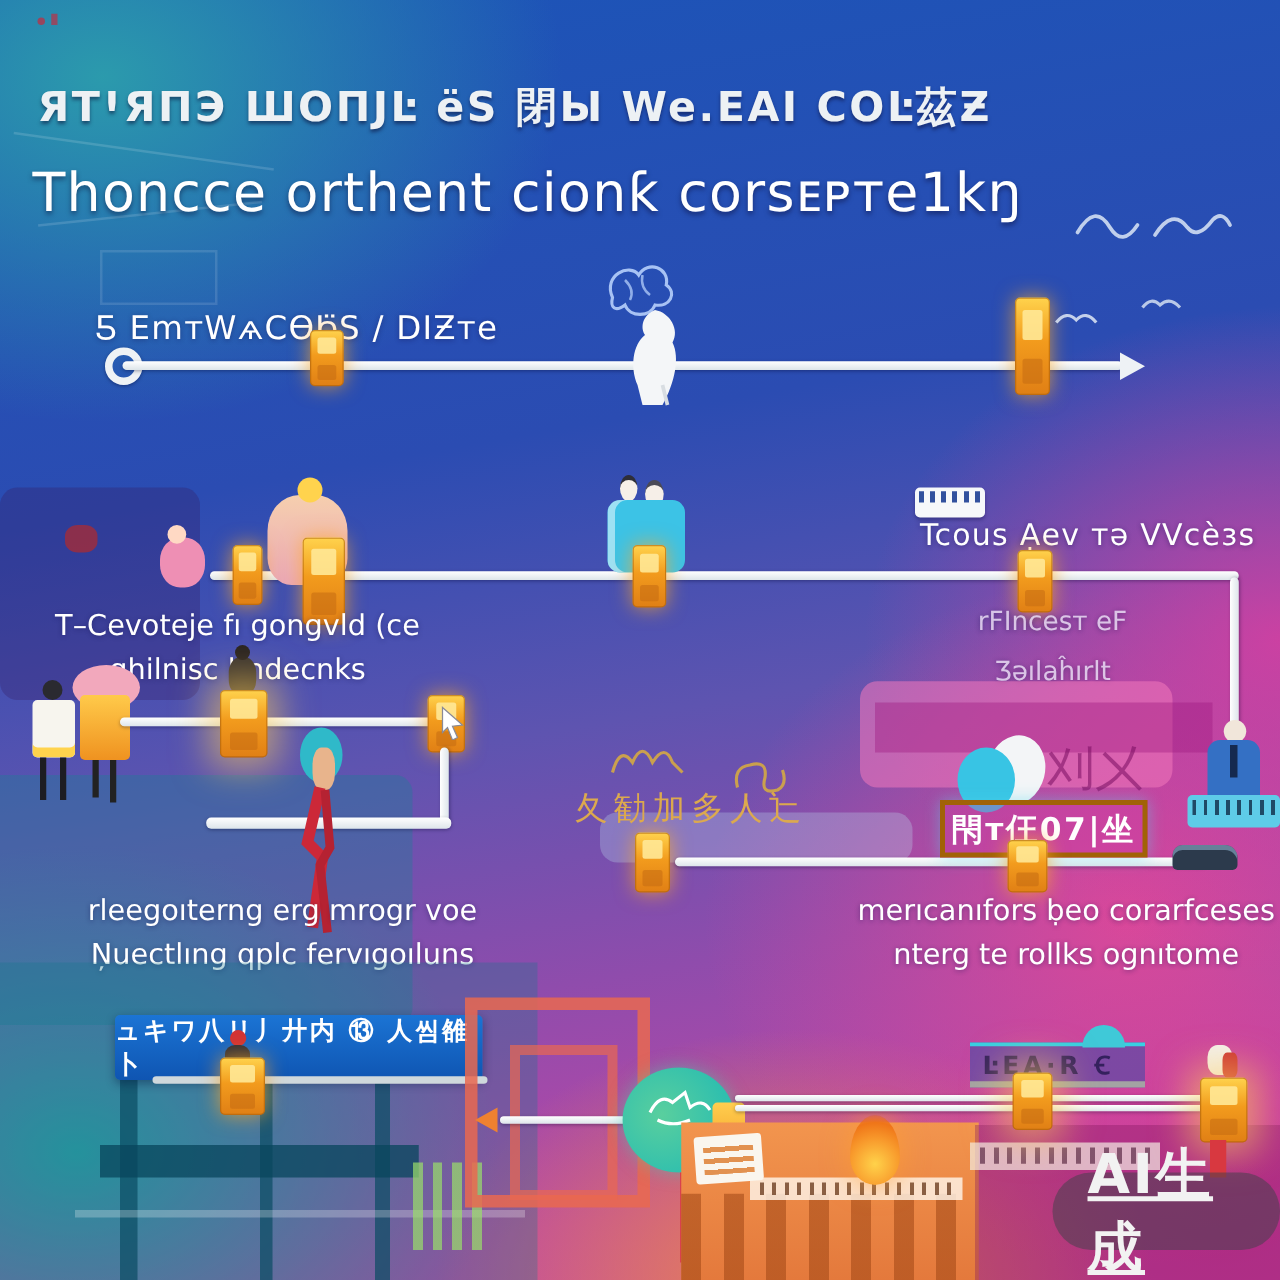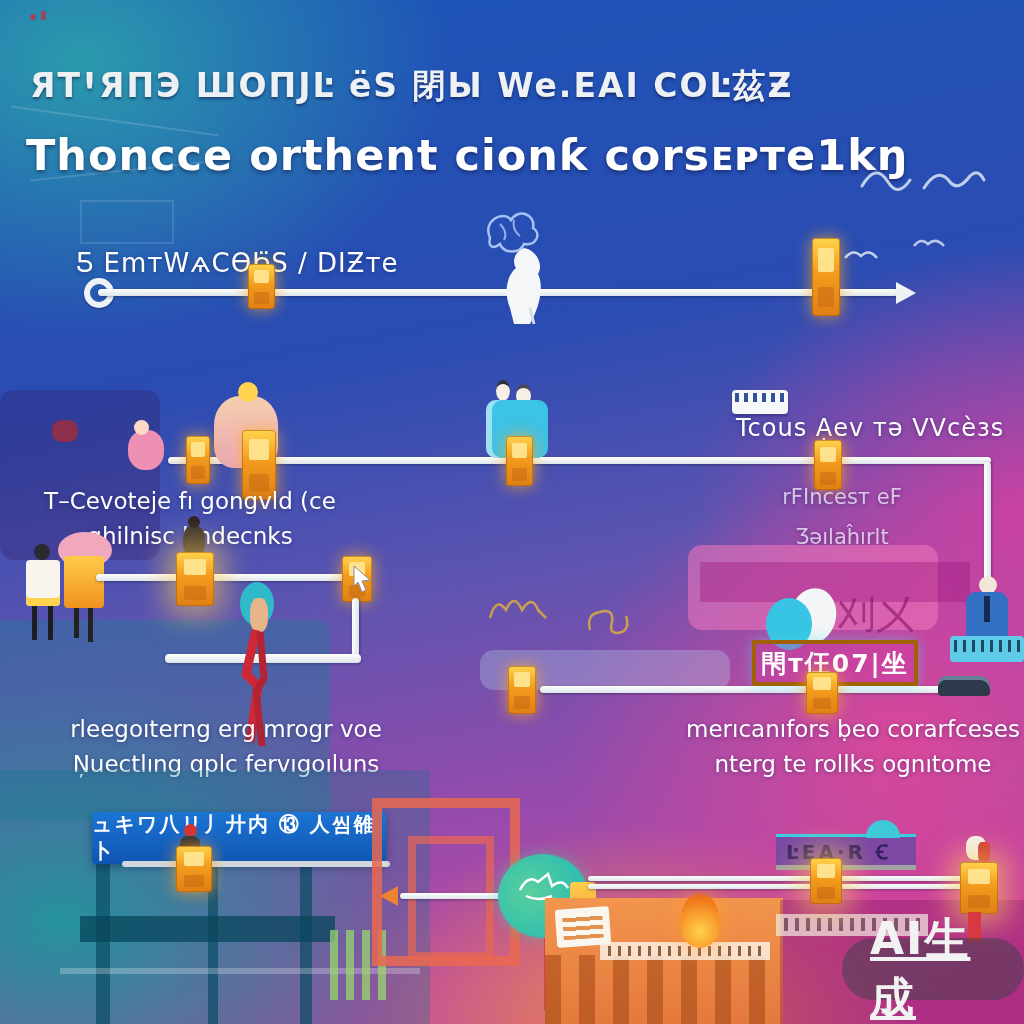--- a/index.html
+++ b/index.html
@@ -24,21 +24,21 @@
     box-shadow:0 0 16px rgba(255,170,40,.75), inset 0 0 0 1px rgba(170,95,10,.6);}
   .marker::after{content:"";position:absolute;left:22%;top:13%;width:56%;height:30%;
     background:rgba(255,232,150,.9);border-radius:2px;}
   .marker::before{content:"";position:absolute;left:22%;bottom:11%;width:56%;height:26%;
     background:rgba(196,108,18,.55);border-radius:2px;}
   .glow{box-shadow:0 0 28px 10px rgba(255,205,90,.55), inset 0 0 0 1px rgba(170,95,10,.6);}
   .cap{position:absolute;color:#fff;font-weight:normal;text-align:center;
     text-shadow:0 1px 4px rgba(20,20,80,.45);line-height:1.5;}
   .t1{position:absolute;left:30px;top:64px;width:940px;font-size:33px;font-weight:bold;
     color:#edf1f4;letter-spacing:2px;text-shadow:0 2px 3px rgba(10,10,50,.5);}
-  .t2{position:absolute;left:26px;top:130px;width:960px;font-size:43px;font-weight:bold;
+  .t2{position:absolute;left:26px;top:130px;width:960px;font-size:43px;font-weight:normal;
     color:#ffffff;letter-spacing:1px;text-shadow:0 2px 4px rgba(10,10,50,.5);}
   .ring{position:absolute;width:18px;height:18px;border:6px solid #eef2f5;border-radius:50%;
     box-shadow:0 1px 3px rgba(0,0,40,.4);}
   .arrowR{position:absolute;width:0;height:0;border-left:20px solid #eef2f5;
     border-top:11px solid transparent;border-bottom:11px solid transparent;}
   .arrowL{position:absolute;width:0;height:0;border-right:18px solid #ef8130;
     border-top:10px solid transparent;border-bottom:10px solid transparent;}
   .faint{position:absolute;background:rgba(255,255,255,.14);}
   .soft{position:absolute;border-radius:14px;}
   .box{position:absolute;display:flex;align-items:center;justify-content:center;
@@ -150,20 +150,21 @@
     <div>rleegoıterng erg mrogr voe</div>
     <div>Ņuectlıng qplc fervıgoıluns</div>
   </div>
 
   <svg class="abs" style="left:486px;top:588px;" width="64" height="34" viewBox="0 0 64 34">
     <path d="M4,30 Q10,8 20,22 Q28,4 36,22 Q46,6 52,22 L60,30" stroke="#caa04e" stroke-width="2.5" fill="none"></path>
   </svg>
   <svg class="abs" style="left:584px;top:600px;" width="48" height="44" viewBox="0 0 48 44">
     <path d="M6,30 Q2,14 16,12 Q30,8 28,22 Q24,36 38,32 Q46,28 42,16" stroke="#caa04e" stroke-width="2.5" fill="none"></path>
   </svg>
+  <div class="cap" style="left:460px;top:628px;font-size:26px;color:#dca94e;letter-spacing:5px;text-align:left;text-shadow:none;">夂勧加多人辷</div>
   <div class="marker" style="left:508px;top:666px;width:28px;height:48px;"></div>
   <div class="lineH" style="left:540px;top:686px;width:426px;"></div>
 
   <div class="soft" style="left:688px;top:545px;width:250px;height:85px;background:rgba(242,120,188,.55);"></div>
   <div class="abs" style="left:700px;top:562px;width:270px;height:40px;background:rgba(158,24,128,.4);"></div>
   <div class="cap" style="left:838px;top:586px;font-size:38px;color:rgba(120,12,96,.55);text-shadow:none;text-align:left;">刈㐅</div>
   <div class="abs" style="left:790px;top:588px;width:46px;height:56px;background:#f3f5f7;border-radius:50%;transform:rotate(14deg);"></div>
   <div class="abs" style="left:766px;top:598px;width:46px;height:52px;background:#38c4e4;border-radius:50%;"></div>
   <div class="box" style="left:752px;top:640px;width:158px;height:38px;font-size:25px;">閇т仼07|坐</div>
   <div class="marker" style="left:806px;top:672px;width:32px;height:42px;"></div>

